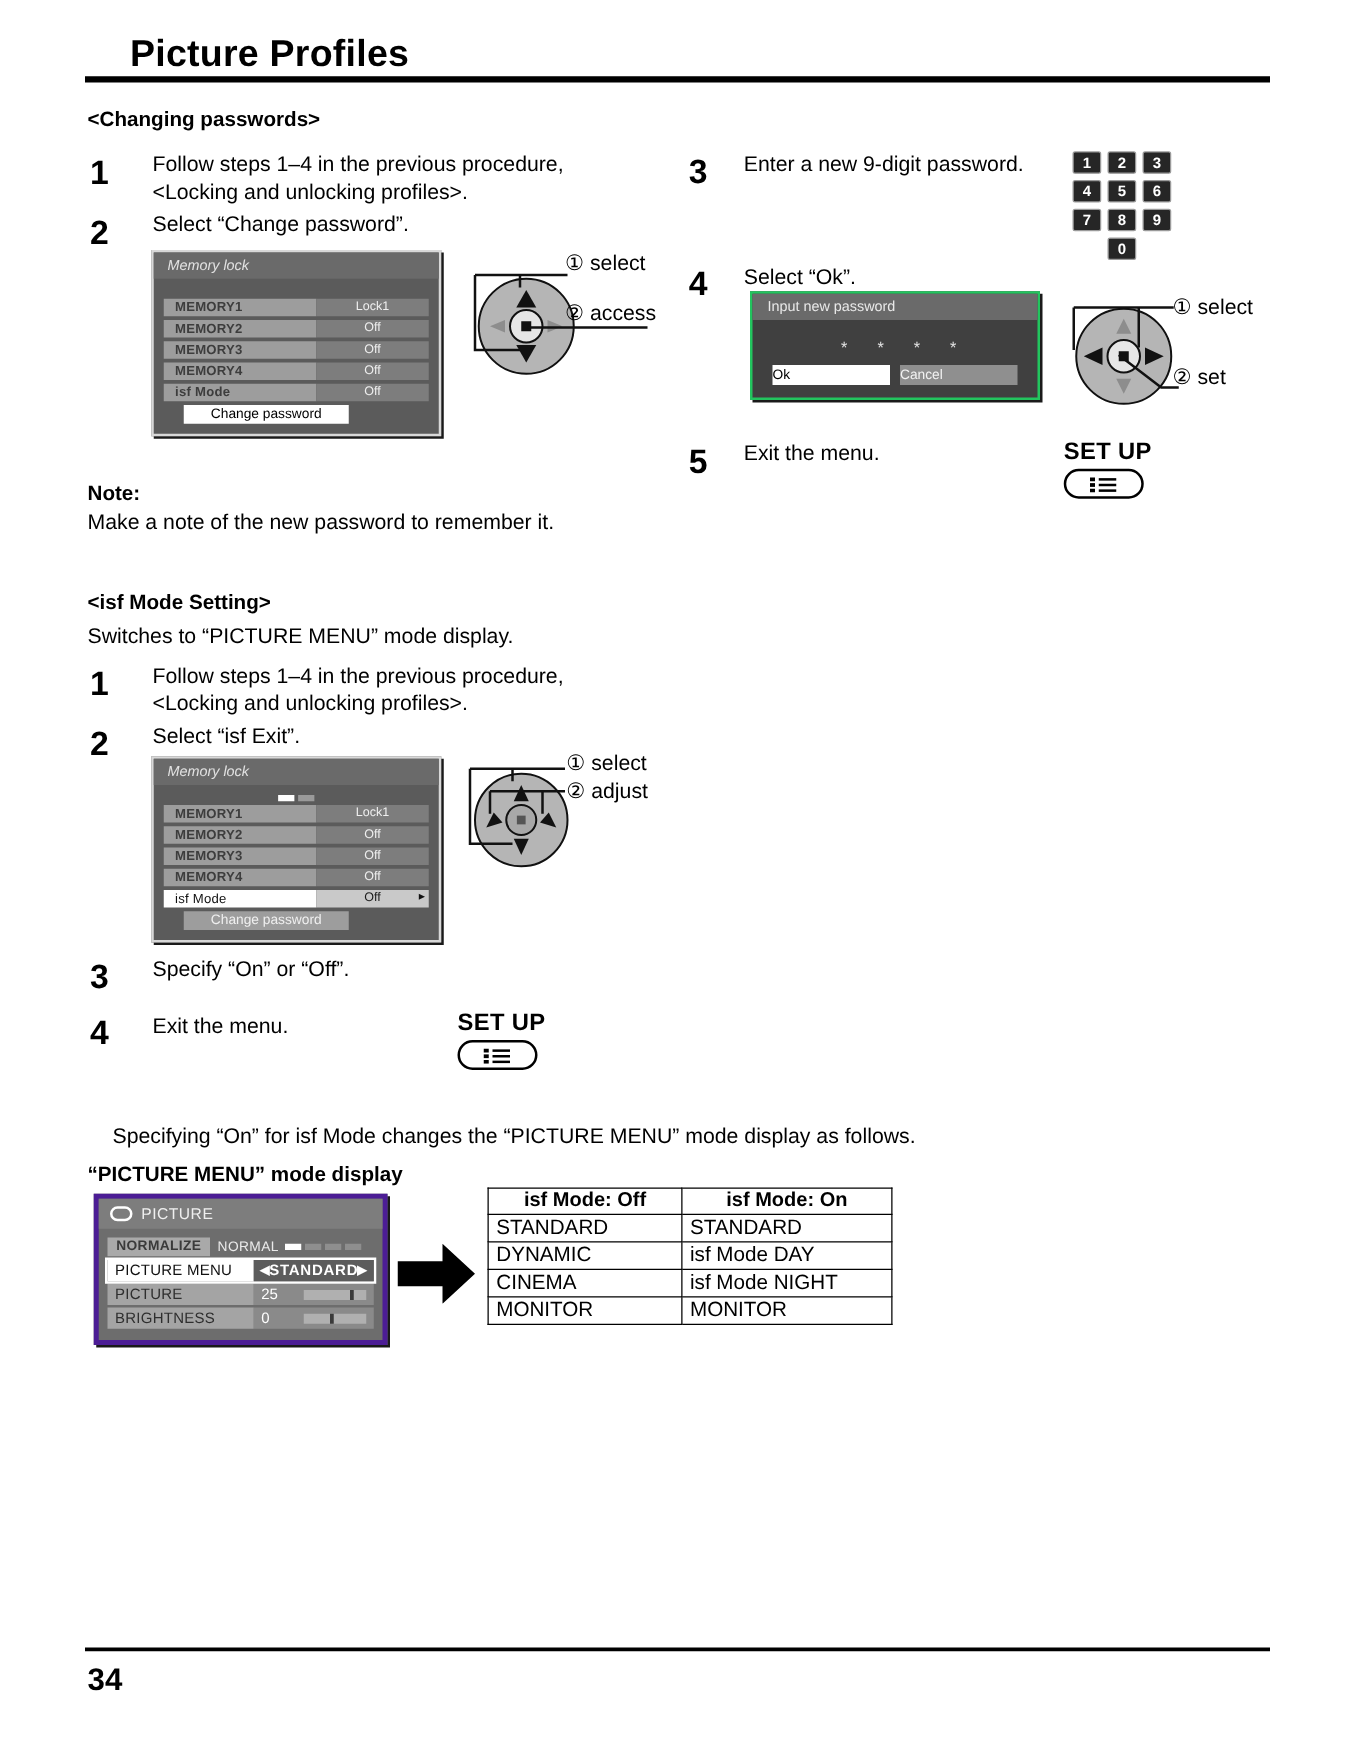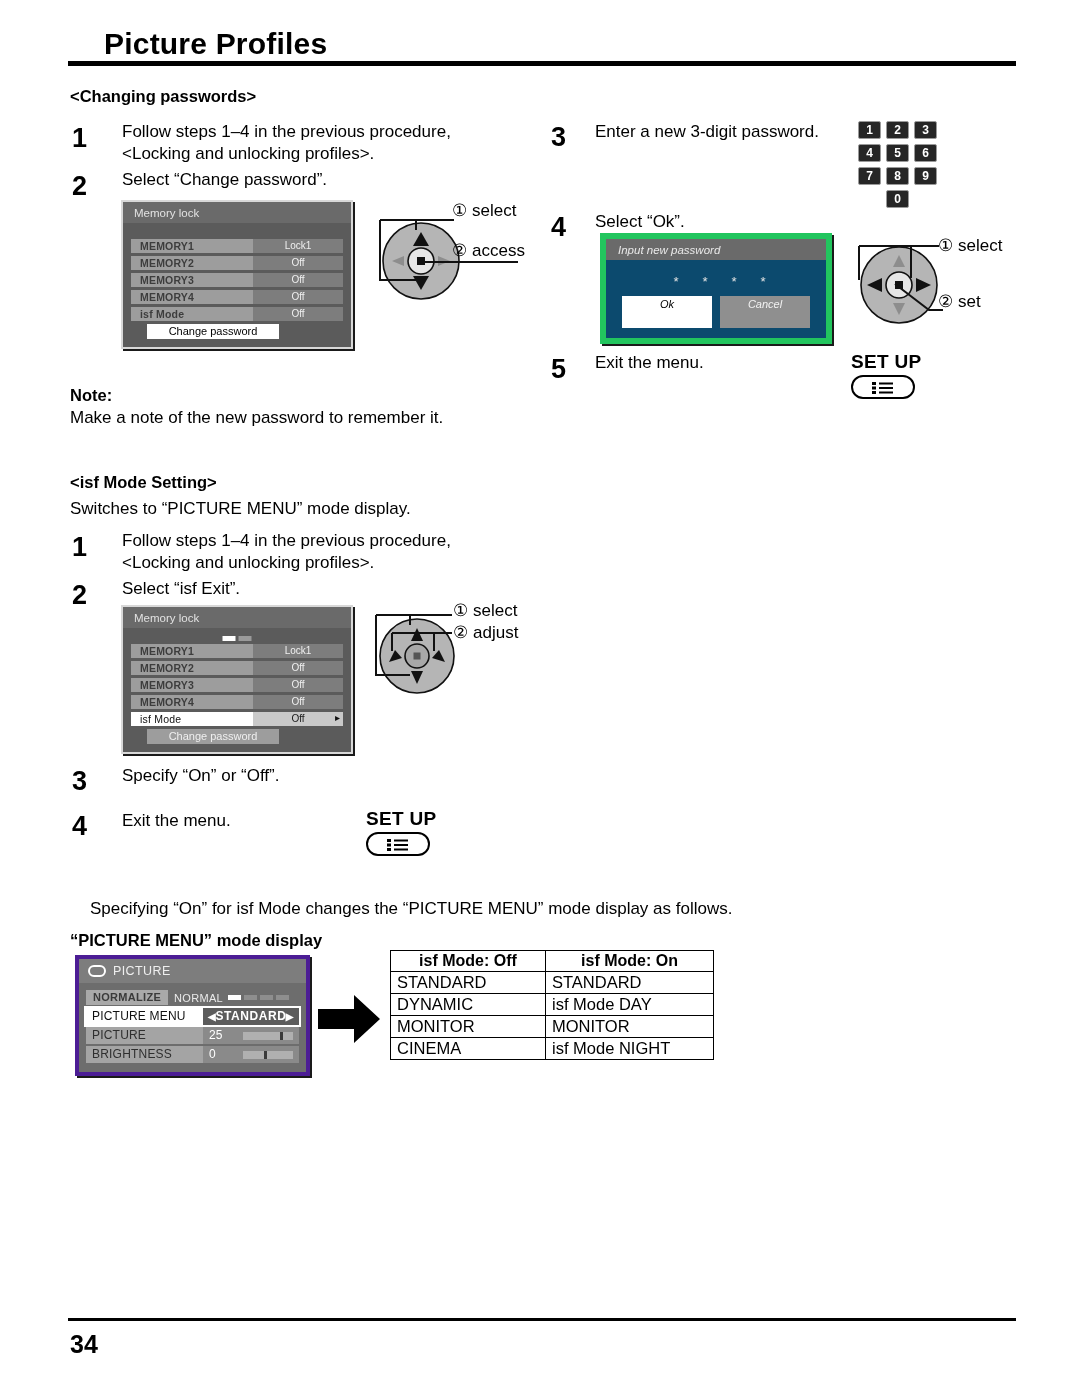--- a/index.html
+++ b/index.html
@@ -38,20 +38,21 @@
     border: 2px solid #d8d8d8;
     box-shadow: 2px 2px 0 #1a1a1a;
     font-size: 11px;
     color: #e9e9e9;
   }
   .osd-title {
     padding: 5px 0 4px 11px;
     font-size: 11.5px;
     color: #e2e2e2;
     background: #6a6a6a;
+    font-style: italic;
   }
   .osd-body { padding: 6px 8px 8px 8px; position: relative; }
   .osd-pageind {
     position: absolute; top: 2px; left: 50%; transform: translateX(-50%);
     display: flex; gap: 3px;
   }
   .osd-pageind i { display: block; width: 13px; height: 5px; background: #9a9a9a; }
   .osd-pageind i.on { background: #ffffff; }
   .osd-spacer { height: 10px; }
   .osd-row { display: flex; margin-bottom: 3px; height: 14px; }
@@ -71,31 +72,30 @@
   }
   .osd-btn {
     margin: 2px 0 0 16px; width: 132px; height: 15px; line-height: 15px;
     text-align: center; font-size: 11px;
   }
   .osd-btn.hl { background: #ffffff; color: #000; }
   .osd-btn.dim { background: #9d9d9d; color: #efefef; }
 
   
   .pwdlg {
-    position: absolute; background: #0c4a6e;
-    border: 6px solid #22c55e; box-shadow: 2px 2px 0 #1a1a1a;
+    position: absolute; background: #404040;
+    border: 2px solid #22c55e; box-shadow: 2px 2px 0 #1a1a1a;
     color: #e9e9e9;
-    font-style: italic;
   }
   .pwdlg-title { padding: 5px 0 4px 12px; font-size: 11.5px; background: #6a6a6a; }
   .pwdlg-body { padding: 14px 10px 10px 10px; }
   .pwdlg-stars { display: flex; justify-content: center; gap: 24px; margin-bottom: 7px; padding-left: 6px;}
   .pwdlg-stars span { font-size: 13px; color: #e4e4e4; }
   .pwdlg-btns { display: flex; gap: 8px; padding: 0 6px; }
-  .pwdlg-btns div { flex: 1; height: 32px; line-height: 16px; text-align: center; font-size: 11px; }
+  .pwdlg-btns div { flex: 1; height: 16px; line-height: 16px; text-align: left; font-size: 11px; }
   .pwdlg-btns .ok { background: #ffffff; color: #000; }
   .pwdlg-btns .cancel { background: #8f8f8f; color: #f2f2f2; }
 
   
   .dial { position: absolute; }
   .callout { position: absolute; font-size: 17px; white-space: nowrap; }
 
   
   .keypad { position: absolute; }
   .keypad .krow { display: flex; gap: 5px; margin-bottom: 5px; justify-content: flex-start; }
@@ -249,21 +249,21 @@
   <div class="callout" style="left:452px; top:200px;">
     <span>①</span>
     <span>select</span>
   </div>
   <div class="callout" style="left:452px; top:240px;">
     <span>②</span>
     <span>access</span>
   </div>
 
   <div class="step-num" style="left:551px; top:122px;">3</div>
-  <div class="body-text" style="left:595px; top:121px;">Enter a new 3-digit password.</div>
+  <div class="body-text" style="left:595px; top:121px;">Enter a new 9-digit password.</div>
 
   <div class="keypad" style="left:858px; top:121px;">
     <div class="krow">
       <div class="key">1</div>
       <div class="key">2</div>
       <div class="key">3</div>
     </div>
     <div class="krow">
       <div class="key">4</div>
       <div class="key">5</div>
@@ -499,26 +499,26 @@
     </tr>
     <tr>
       <td class="c1">STANDARD</td>
       <td class="c2">STANDARD</td>
     </tr>
     <tr>
       <td class="c1">DYNAMIC</td>
       <td class="c2">isf Mode DAY</td>
     </tr>
     <tr>
+      <td class="c1">CINEMA</td>
+      <td class="c2">isf Mode NIGHT</td>
+    </tr>
+    <tr>
       <td class="c1">MONITOR</td>
       <td class="c2">MONITOR</td>
     </tr>
-    <tr>
-      <td class="c1">CINEMA</td>
-      <td class="c2">isf Mode NIGHT</td>
-    </tr>
   </tbody>
     </table>
 
   <div class="foot-rule"></div>
   <div class="page-no">34</div>
 
 </div>
 
 </body></html>

